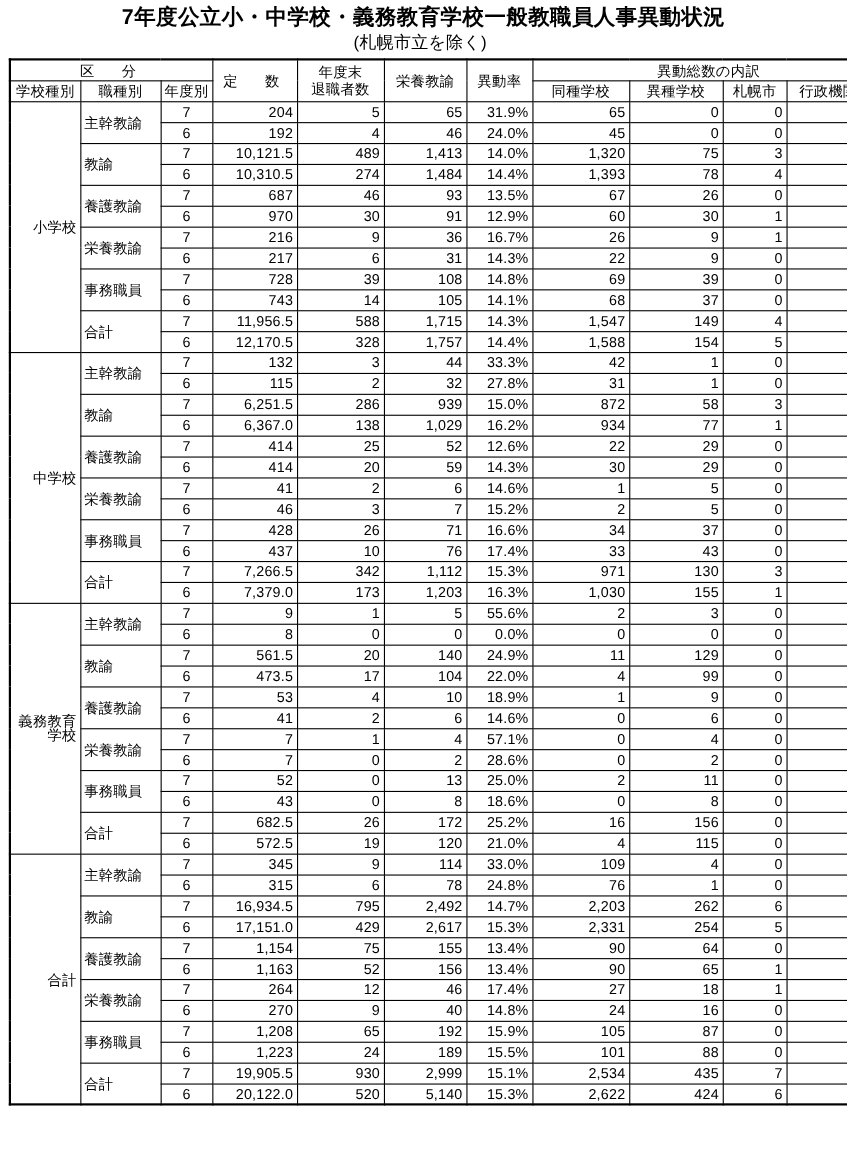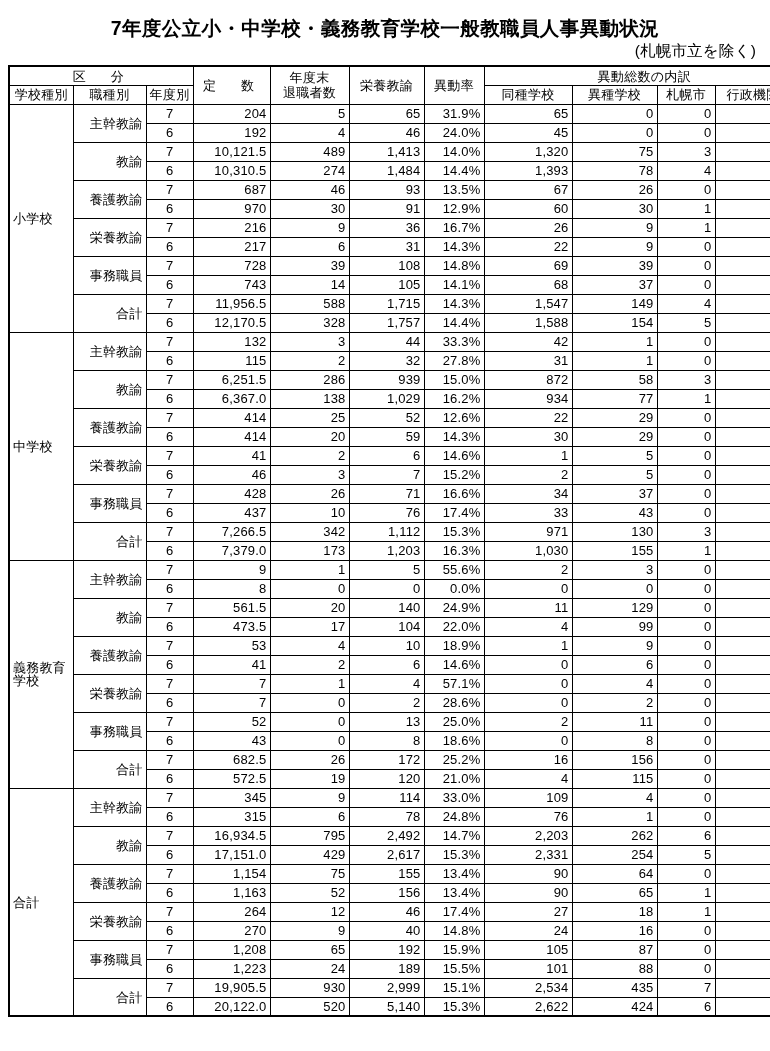--- a/index.html
+++ b/index.html
@@ -13,37 +13,37 @@
     font-family: "Liberation Sans", "DejaVu Sans", sans-serif;
     color: #000000;
     overflow: hidden;
   }
 
   #doc {
     position: relative;
     width: 770px;
     height: 859px;
     box-sizing: border-box;
-    padding: 12px 8px;
+    padding: 0 8px;
   }
 
   
   .title-wrap {
     padding-top: 4px;
     text-align: center;
   }
   .doc-title {
     font-size: 19.5px;
     font-weight: bold;
     letter-spacing: 0.4px;
     line-height: 1.25;
     white-space: nowrap;
   }
   .doc-subtitle-row {
-    text-align: right;
+    text-align: center;
     padding-right: 6px;
     margin-top: 1px;
   }
   .doc-subtitle {
     font-size: 15.5px;
     font-weight: normal;
     letter-spacing: 0.2px;
     white-space: nowrap;
   }
 
@@ -95,27 +95,27 @@
     text-align: right;
     padding-right: 5px;
     font-size: 13.5px;
     letter-spacing: 0.2px;
   }
   td.yr {
     text-align: center;
     font-size: 13.5px;
   }
   td.rowlabel {
-    text-align: right;
+    text-align: left;
     font-size: 13.5px;
     vertical-align: middle;
     letter-spacing: 0.2px;
   }
   td.grouplabel {
-    text-align: left;
+    text-align: right;
     font-size: 13.5px;
     vertical-align: middle;
     letter-spacing: 0.2px;
     line-height: 1.35;
     margin-left: 28px;
   }
   .grp-top > td { border-top: 2px solid #000; }
   td.vsep-r { border-right: 2px solid #000; }
   th.vsep-r { border-right: 2px solid #000; }
 

